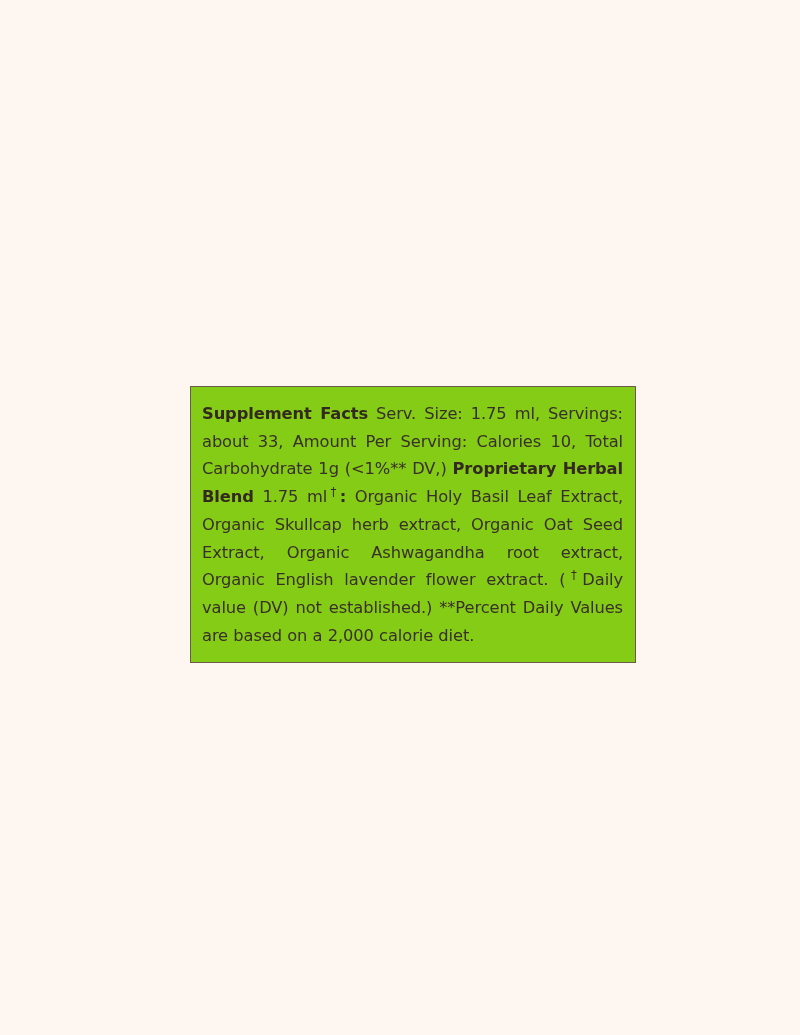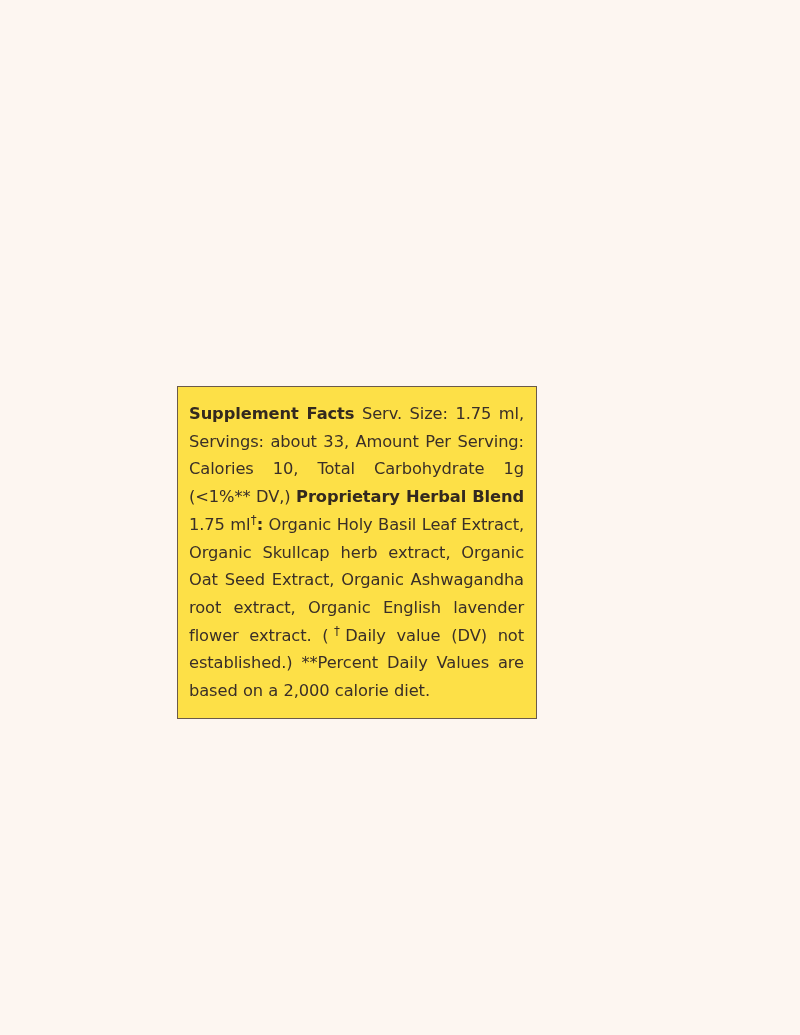--- a/index.html
+++ b/index.html
@@ -13,26 +13,26 @@
     font-family: "Liberation Sans", sans-serif;
     position: relative;
     overflow: hidden;
   }
   .page {
     position: absolute;
     inset: 0;
   }
   .facts-panel {
     position: absolute;
-    left: 177px;
+    left: 190px;
     top: 386px;
-    width: 360px;
+    width: 446px;
     box-sizing: border-box;
     border: 1px solid #6b5a4a;
-    background: #fde047;
+    background: #84cc16;
     padding: 13px 12px 13px 11px;
   }
   .facts-text {
     margin: 0;
     color: #3a2f28;
     font-family: "DejaVu Sans", sans-serif;
     font-size: 16.3px;
     line-height: 1.70;
     text-align: justify;
     text-justify: inter-word;

